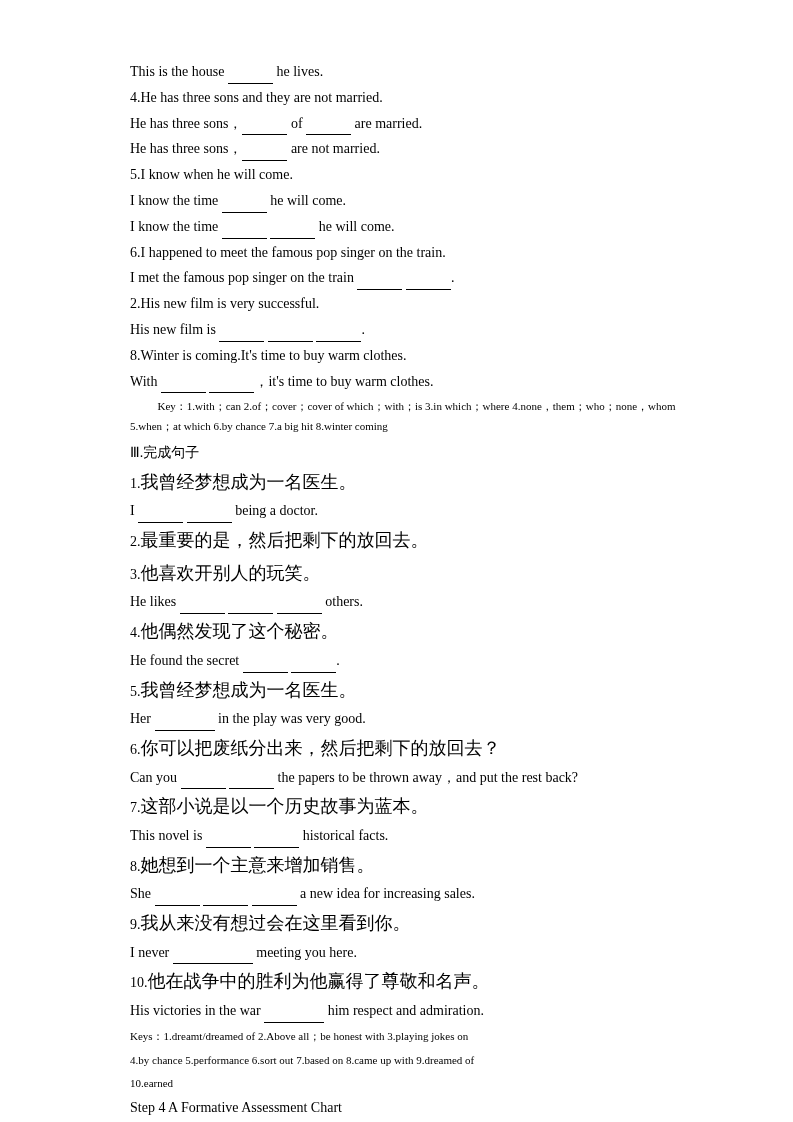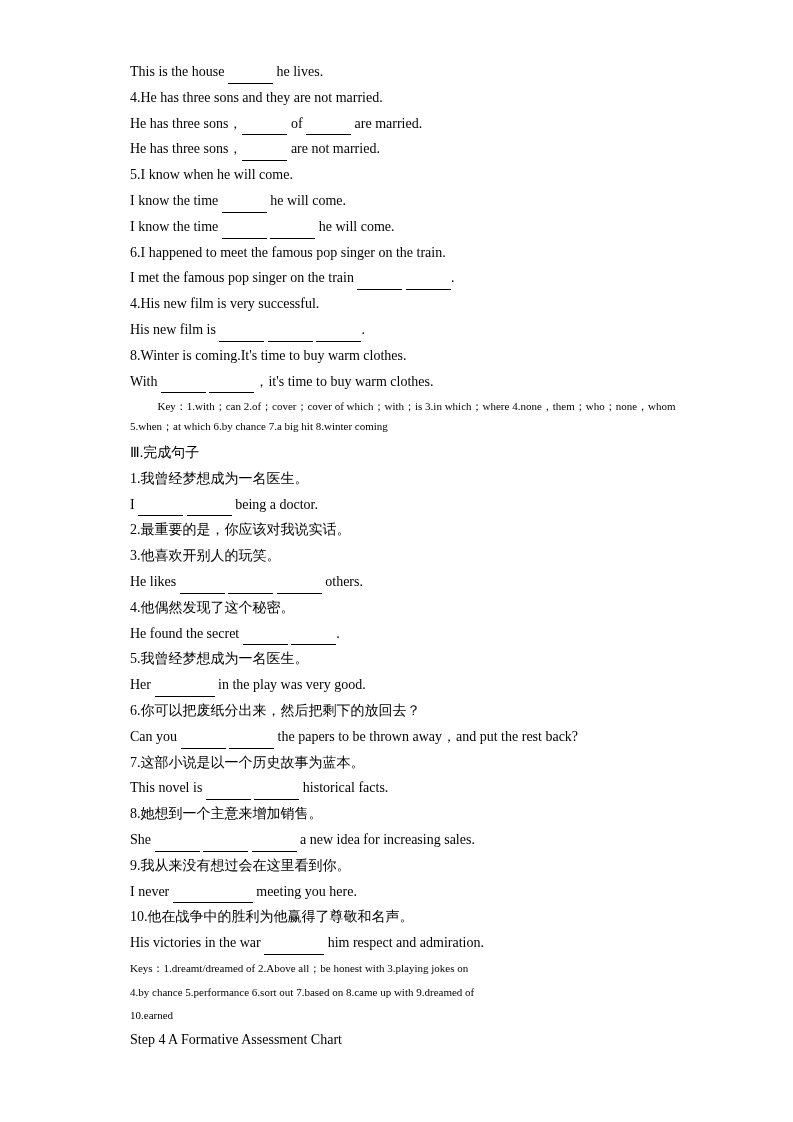--- a/index.html
+++ b/index.html
@@ -47,21 +47,21 @@
       margin-bottom: 6px;
       line-height: 1.8;
     }
     .section-title {
       font-size: 14px;
       margin-top: 4px;
       margin-bottom: 6px;
     }
     .chinese {
       font-family: Liberation Sans, sans-serif;
-      font-size: 14px;
+      font-size: 18px;
     }
     .indent-key {
       text-indent: 2.5em;
     }
   </style>
 </head>
 <body>
 
 <div class="page">
   <div class="content">
@@ -80,41 +80,41 @@
     <p>
       I know the time <span class="blank"></span> he will come.
     </p>
     <p>
       I know the time <span class="blank"></span> <span class="blank"></span> he will come.
     </p>
     <p>6.I happened to meet the famous pop singer on the train.</p>
     <p>
       I met the famous pop singer on the train <span class="blank"></span> <span class="blank"></span>.
     </p>
-    <p>4.His new film is very successful.</p>
+    <p>2.His new film is very successful.</p>
     <p>
       His new film is <span class="blank"></span> <span class="blank"></span> <span class="blank"></span>.
     </p>
     <p>8.Winter is coming.It's time to buy warm clothes.</p>
     <p>
       With <span class="blank"></span> <span class="blank"></span>，it's time to buy warm clothes.
     </p>
 
     <p class="key-line indent-key">Key：1.with；can  2.of；cover；cover of which；with；is  3.in which；where 4.none，them；who；none，whom  5.when；at which  6.by chance  7.a big hit 8.winter coming</p>
 
     <p class="section-title">
       <span>Ⅲ.完成句子</span>
     </p>
 
     <p>1.<span class="chinese">我曾经梦想成为一名医生。</span></p>
     <p>
       I <span class="blank"></span> <span class="blank"></span> being a doctor.
     </p>
 
-    <p>2.<span class="chinese">最重要的是，你应该对我说实话。</span></p>
+    <p>2.<span class="chinese">最重要的是，然后把剩下的放回去。</span></p>
 
     <p>3.<span class="chinese">他喜欢开别人的玩笑。</span></p>
     <p>
       He likes <span class="blank"></span> <span class="blank"></span> <span class="blank"></span> others.
     </p>
 
     <p>4.<span class="chinese">他偶然发现了这个秘密。</span></p>
     <p>
       He found the secret <span class="blank"></span> <span class="blank"></span>.
     </p>

